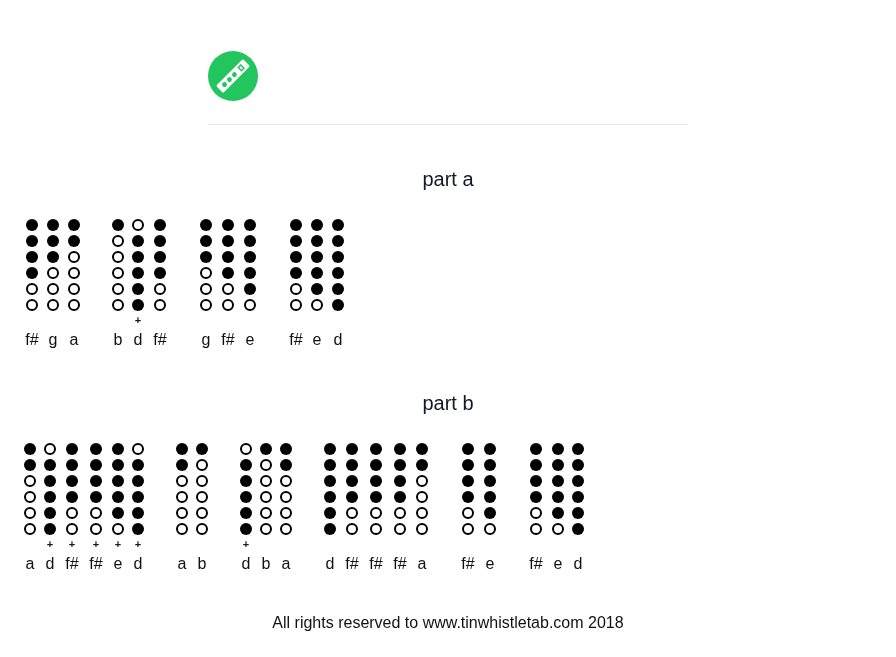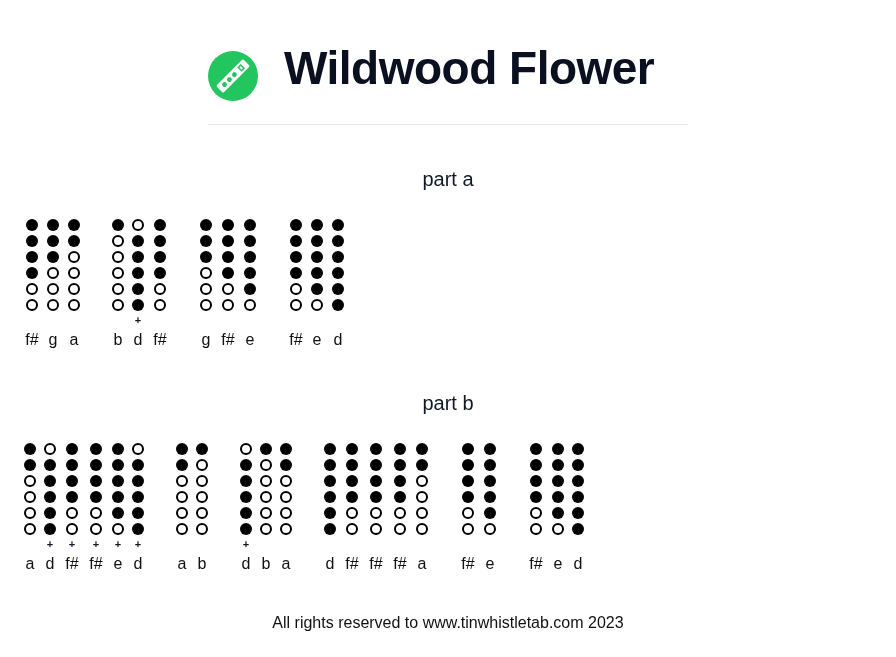--- a/index.html
+++ b/index.html
@@ -36,21 +36,20 @@
       <g transform="rotate(-45 25 25)">
         <rect x="6" y="20" width="38" height="10" rx="1.5" fill="#ffffff"></rect>
         <circle cx="13" cy="25" r="2.4" fill="#22c55e"></circle>
         <circle cx="20" cy="25" r="2.4" fill="#22c55e"></circle>
         <circle cx="27" cy="25" r="2.4" fill="#22c55e"></circle>
         <rect x="34" y="22" width="5" height="6" fill="#22c55e"></rect>
         <rect x="35.5" y="23.5" width="2" height="3" fill="#ffffff"></rect>
       </g>
     </svg>
   </div>
-  <div class="title">Wildwood Flower</div>
 </div>
 
 <div class="part-title" style="top:168px;">part a</div>
 <div id="part-a">
     <div class="group" style="left: 22px; top: 219px;">
       <div class="col" style="left: 0px;">
         <div class="hole closed" style="top: 0px;"></div>
         <div class="hole closed" style="top: 16px;"></div>
         <div class="hole closed" style="top: 32px;"></div>
         <div class="hole closed" style="top: 48px;"></div>
@@ -371,13 +370,13 @@
         <div class="hole closed" style="top: 16px;"></div>
         <div class="hole closed" style="top: 32px;"></div>
         <div class="hole closed" style="top: 48px;"></div>
         <div class="hole closed" style="top: 64px;"></div>
         <div class="hole closed" style="top: 80px;"></div>
         <div class="note" style="top: 112px;">d</div>
       </div>
     </div>
   </div>
 
-<div class="footer">All rights reserved to www.tinwhistletab.com 2023</div>
+<div class="footer">All rights reserved to www.tinwhistletab.com 2018</div>
 
 </body></html>

